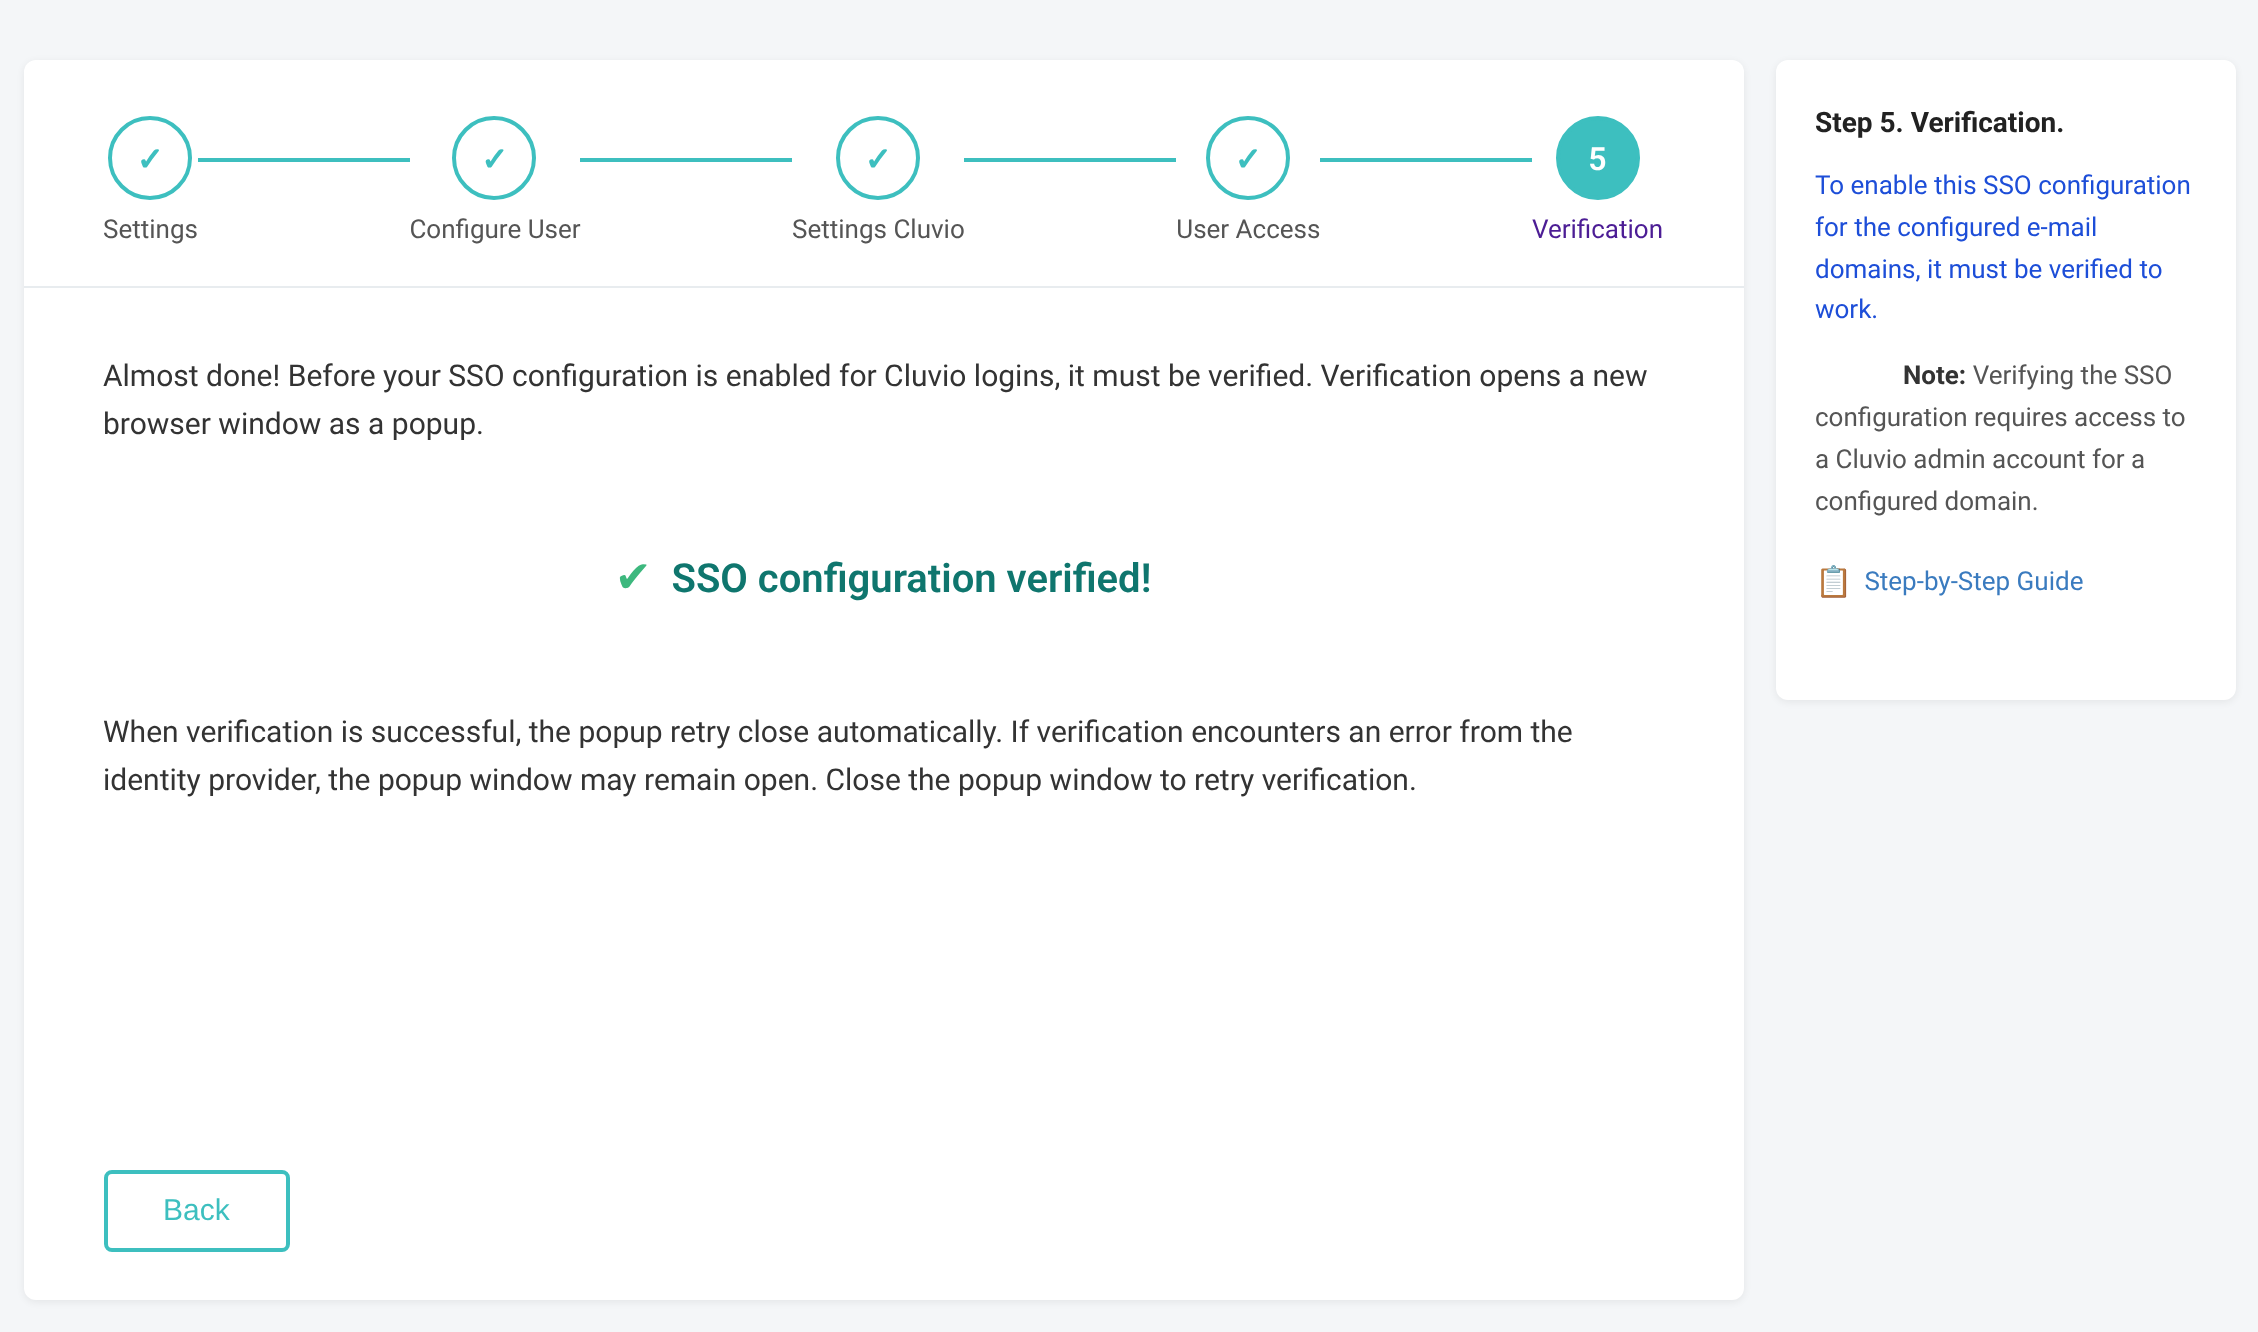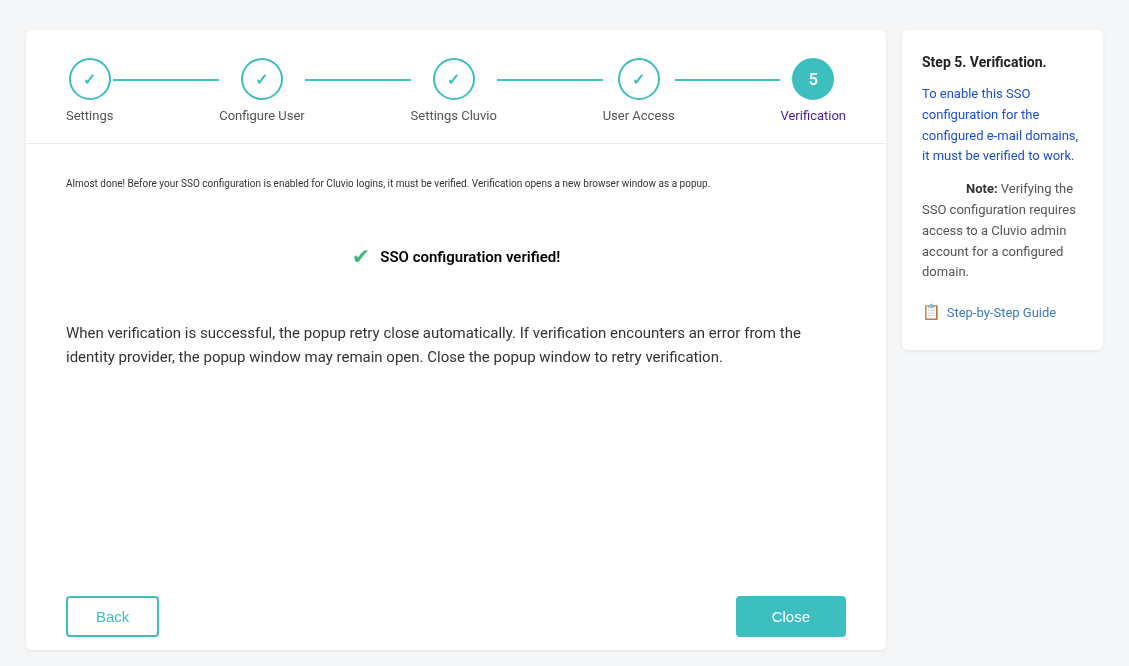--- a/index.html
+++ b/index.html
@@ -89,52 +89,52 @@
       min-width: 60px;
     }
     
     .content-area {
       flex: 1;
       padding: 32px 40px 20px;
       display: flex;
       flex-direction: column;
     }
     .intro-text {
-      font-size: 10px;
+      font-size: 15px;
       color: #333;
       line-height: 1.6;
       margin-bottom: 32px;
     }
     .verified-banner {
       display: flex;
       align-items: center;
       justify-content: center;
       gap: 10px;
       padding: 20px;
       margin-bottom: 32px;
     }
     .check-icon-green {
       color: #3db87e;
       font-size: 22px;
     }
     .verified-text {
-      font-size: 15px;
+      font-size: 20px;
       font-weight: 600;
-      color: #000000;
+      color: #0f766e;
       text-align: right;
     }
     .popup-note {
       font-size: 15px;
       color: #333;
       line-height: 1.6;
       margin-bottom: 20px;
     }
     .footer-buttons {
       margin-top: auto;
-      padding: 20px 40px 13px;
+      padding: 20px 40px 24px;
       display: flex;
       justify-content: space-between;
       align-items: flex-start;
     }
     .btn-back {
       background: #fff;
       color: #3dbfbf;
       border: 2px solid #3dbfbf;
       border-radius: 4px;
       padding: 10px 28px;
@@ -150,21 +150,21 @@
       padding: 12px 36px;
       font-size: 15px;
       cursor: pointer;
       font-weight: 500;
     }
 
     
     .sidebar-panel {
       background: #fff;
       border-radius: 6px;
-      width: 201px;
+      width: 230px;
       min-height: 320px;
       padding: 22px 20px;
       box-shadow: 0 1px 4px rgba(0,0,0,0.07);
     }
     .sidebar-step-title {
       font-size: 14px;
       font-weight: 700;
       color: #222;
       margin-bottom: 12px;
       line-height: 1.5;
@@ -252,21 +252,20 @@
       <div class="verified-banner">
         <span class="check-icon-green">✔</span>
         <span class="verified-text">SSO configuration verified!</span>
       </div>
 
       <p class="popup-note">When verification is successful, the popup retry close automatically. If verification encounters an error from the identity provider, the popup window may remain open. Close the popup window to retry verification.</p>
     </div>
 
     <div class="footer-buttons">
       <button class="btn-back">Back</button>
-      <button class="btn-close">Close</button>
     </div>
   </div>
 
   <div class="sidebar-panel">
     <div class="sidebar-step-title">
       <span style="font-weight: 700; color: rgb(34, 34, 34);">Step 5. Verification.</span>
       <span style="font-weight: 400; color: #1d4ed8; display: block; margin-top: 11px; font-size: 13px; line-height: 1.6;">To enable this SSO configuration for the configured e-mail domains, it must be verified to work.</span>
     </div>
     <p class="sidebar-note">
       <strong>Note:</strong><span> Verifying the SSO configuration requires access to a Cluvio admin account for a configured domain.</span>

